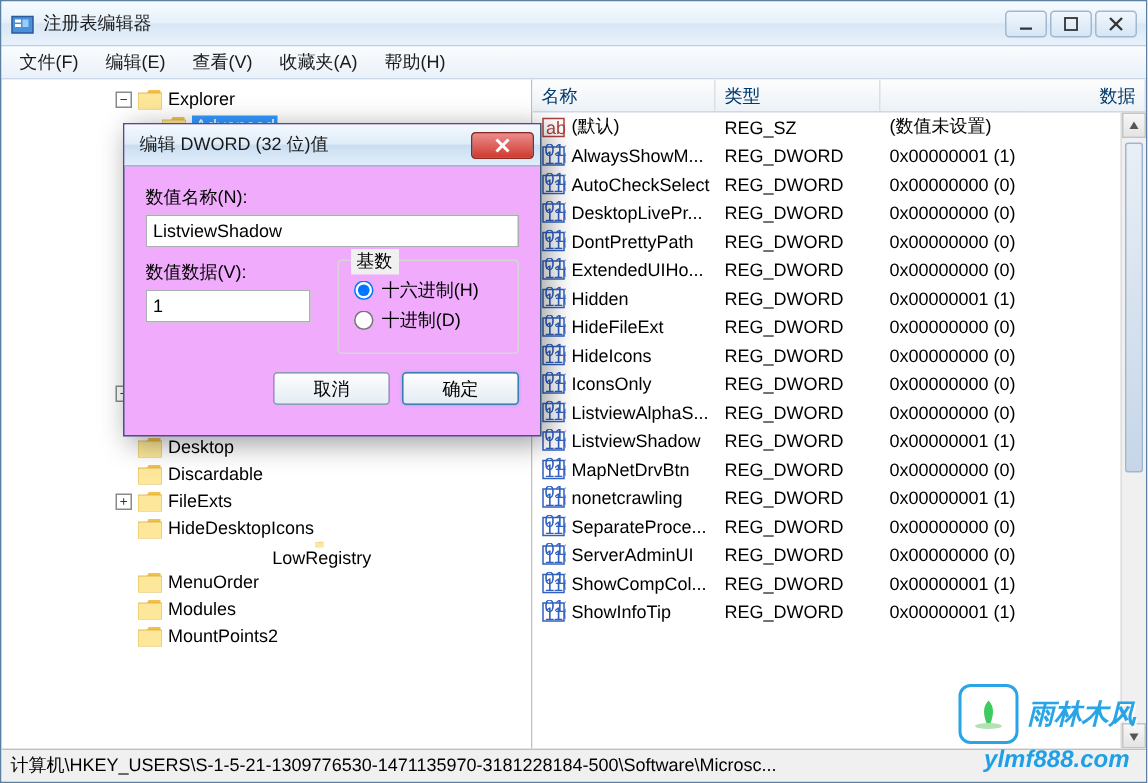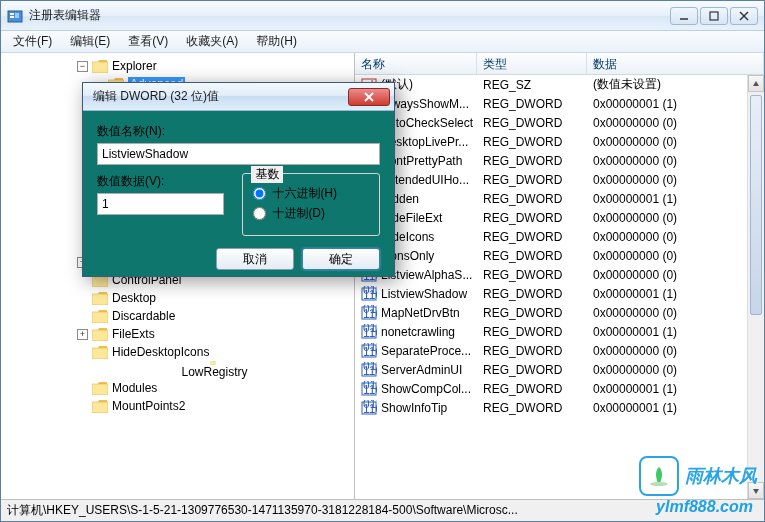--- a/index.html
+++ b/index.html
@@ -26,38 +26,38 @@
 .tree-spacer { width: 15px; display: inline-block; }
 .folder-icon { width: 16px; height: 13px; margin-right: 4px; }
 .tree-label { color: #000; }
 .tree-label.selected { background: #3399ff; color: #fff; padding: 0 2px; }
 
 .list-pane { flex: 1; overflow: auto; background: #fff; position: relative; }
 .list-header { display: flex; position: sticky; top: 0; background: linear-gradient(#fdfdfd,#ecf2f8); border-bottom: 1px solid #d0d8e0; height: 22px; }
 .col-h { border-right: 1px solid #d8e0e8; padding: 3px 6px; color: #003a6b; font-weight: normal; }
 .col-name { width: 122px; }
 .col-type { width: 110px; }
-.col-data { flex: 1; }
+.col-data { flex: 1; text-align: right; }
 .list-body { }
 .list-row { display: flex; height: 19px; align-items: center; }
 .list-row .cell { padding: 0 6px; overflow: hidden; text-overflow: ellipsis; white-space: nowrap; }
 .val-icon { width: 16px; height: 16px; margin-right: 4px; flex-shrink: 0; }
 .cell-name { width: 122px; display: flex; align-items: center; }
 .cell-type { width: 110px; }
 .cell-data { flex: 1; }
 
 .statusbar { height: 22px; border-top: 1px solid #c0c0c0; background: #f0f0f0; display: flex; align-items: center; padding: 0 6px; color: #000; }
 
 
-.dialog { position: absolute; left: 82px; top: 82px; width: 313px; background: #0f766e; border: 1px solid #3b5a7a; box-shadow: 4px 4px 18px rgba(0,0,0,0.4); z-index: 100; }
+.dialog { position: absolute; left: 82px; top: 82px; width: 279px; background: #f0abfc; border: 1px solid #3b5a7a; box-shadow: 4px 4px 18px rgba(0,0,0,0.4); z-index: 100; }
 .dlg-title { height: 28px; background: linear-gradient(to bottom,#f4f9fe 0%,#dfecf9 49%,#c9ddf1 50%,#e1eefb 100%); border-bottom: 1px solid #9ab7d4; display: flex; align-items: center; padding: 0 4px 0 10px; }
 .dlg-title-text { flex: 1; color: #1a1a1a; }
 .dlg-close { width: 42px; height: 18px; background: linear-gradient(#eb8c8c,#cf3b2f); border: 1px solid #8b2a22; border-radius: 3px; display: flex; align-items: center; justify-content: center; cursor: pointer; }
 .dlg-close svg { stroke: #fff; }
-.dlg-body { padding: 12px 14px 6px; }
+.dlg-body { padding: 12px 14px 20px; }
 .dlg-row { margin-bottom: 4px; }
 .dlg-label { color: #000; margin-bottom: 3px; display: block; }
 .dlg-input { width: 100%; height: 22px; border: 1px solid #abadb3; padding: 2px 4px; background: #fff; }
 .dlg-input[readonly] { background: #fff; }
 .dlg-lower { display: flex; gap: 18px; margin-top: 8px; }
 .dlg-left { width: 130px; }
 .dlg-group { border: 1px solid #d5d5d5; border-radius: 3px; padding: 8px 10px 10px; position: relative; width: 140px; }
 .dlg-group-title { position: absolute; top: -8px; left: 8px; background: #f0f0f0; padding: 0 4px; }
 .radio-row { display: flex; align-items: center; gap: 6px; margin: 3px 0; }
 .radio-row input { width: 13px; height: 13px; }
@@ -185,20 +185,28 @@
             <span class="tree-label">HideDesktopIcons</span>
           </div>
           <div class="tree-node" style="padding-left: 74px; flex-direction: column;">
             <span class="tree-spacer"></span>
             <svg class="folder-icon" viewBox="0 0 16 13">
               <path d="M0 2 L6 2 L7 0 L15 0 L15 2 L0 2 Z" fill="#f3c04b"></path>
               <rect x="0" y="2" width="16" height="11" fill="#fce79a" stroke="#d9a93a" stroke-width="0.5"></rect>
             </svg>
             <span class="tree-label">LowRegistry</span>
           </div>
+          <div class="tree-node" style="padding-left: 74px;">
+            <span class="tree-spacer"></span>
+            <svg class="folder-icon" viewBox="0 0 16 13">
+              <path d="M0 2 L6 2 L7 0 L15 0 L15 2 L0 2 Z" fill="#f3c04b"></path>
+              <rect x="0" y="2" width="16" height="11" fill="#fce79a" stroke="#d9a93a" stroke-width="0.5"></rect>
+            </svg>
+            <span class="tree-label">MenuOrder</span>
+          </div>
           <div class="tree-node" style="padding-left: 74px; text-align: right;">
             <span class="tree-spacer"></span>
             <svg class="folder-icon" viewBox="0 0 16 13">
               <path d="M0 2 L6 2 L7 0 L15 0 L15 2 L0 2 Z" fill="#f3c04b"></path>
               <rect x="0" y="2" width="16" height="11" fill="#fce79a" stroke="#d9a93a" stroke-width="0.5"></rect>
             </svg>
             <span class="tree-label">Modules</span>
           </div>
           <div class="tree-node" style="padding-left: 74px;">
             <span class="tree-spacer"></span>

